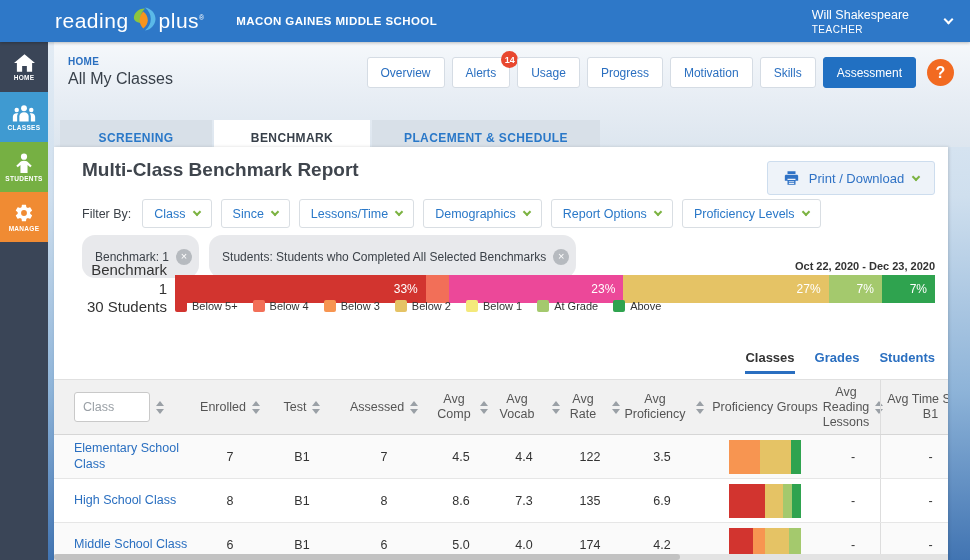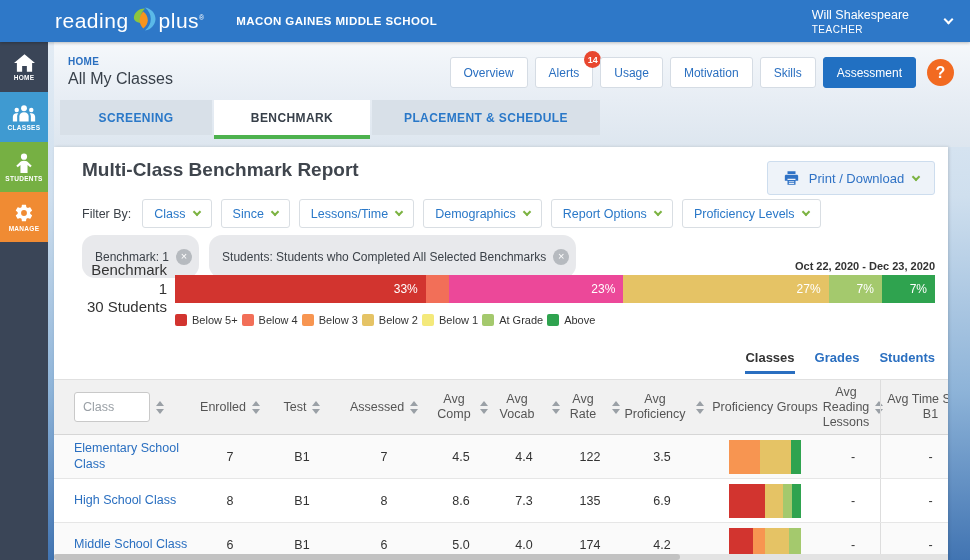--- a/index.html
+++ b/index.html
@@ -44,21 +44,21 @@
     font-family:inherit; cursor:pointer; }
   .navbtn.active { background:#2170c2; border-color:#2170c2; color:#fff; }
   .badge { position:absolute; top:-7px; right:-9px; min-width:17px; height:17px;
     background:#e8472f; border-radius:9px; color:#fff; font-size:9px; font-weight:bold;
     display:flex; align-items:center; justify-content:center; padding:0 3px; }
   .helpbtn { width:27px; height:27px; border-radius:50%; background:#f26a21; border:none;
     color:#fff; font-size:16px; font-weight:bold; cursor:pointer; margin-left:4px;
     display:flex; align-items:center; justify-content:center; }
 
   
-  .tabs { position:absolute; left:60px; top:100px; display:flex; gap:2px; z-index:6; }
+  .tabs { position:absolute; left:60px; top:120px; display:flex; gap:2px; z-index:6; }
   .tab { height:35px; display:flex; align-items:center; justify-content:center;
     background:#d8e0e8; color:#2a78c8; font-size:12px; font-weight:bold;
     letter-spacing:.4px; cursor:pointer; border:none; font-family:inherit; }
   .tab.t1 { width:152px; } .tab.t2 { width:228px; } .tab.t3 { width:156px; }
   .tab.active { background:#fff; color:#38404a; border-bottom:4px solid #4db24e; height:39px; }
 
   
   .card { position:absolute; left:54px; top:147px; width:894px; height:413px;
     background:#fff; z-index:10; overflow:hidden; box-shadow:1px 0 3px rgba(0,0,0,.15); }
   .report-title { position:absolute; left:28px; top:12px; font-size:19px;
@@ -83,21 +83,21 @@
   .daterange { position:absolute; right:13px; top:113px; font-size:11px;
     font-weight:bold; color:#333; }
   
   .barrow { position:absolute; left:28px; top:128px; right:13px; height:28px;
     display:flex; align-items:center; }
   .barlabel { width:85px; text-align:right; font-size:15px; color:#333;
     line-height:1.25; margin-right:8px; flex:none; }
   .stackbar { flex:1; height:28px; display:flex; overflow:hidden; }
   .stackbar .seg { display:flex; align-items:center; justify-content:flex-end; }
   .stackbar .seg span { color:#fff; font-size:12px; padding-right:8px; }
-  .legend { position:absolute; left:121px; top:167px; display:flex; gap:4px; }
+  .legend { position:absolute; left:121px; top:153px; display:flex; gap:15px; }
   .lgitem { display:flex; align-items:center; gap:5px; }
   .lg-sq { width:12px; height:12px; border-radius:2px; display:inline-block; }
   .lgitem span.lgtext { font-size:11px; color:#333; }
 
   
   .viewtabs { position:absolute; right:13px; top:203px; display:flex; gap:20px; }
   .vtab { font-size:13px; font-weight:bold; color:#2a6fc0; cursor:pointer; padding-bottom:6px; }
   .vtab.active { color:#333; border-bottom:3px solid #2a6fc0; }
 
   
@@ -194,20 +194,21 @@
     <div class="parent">HOME</div>
     <div class="title">All My Classes</div>
   </div>
   <div class="navrow">
     <button class="navbtn">Overview</button>
     <button class="navbtn">
       <span>Alerts</span>
       <span class="badge">14</span>
     </button>
     <button class="navbtn">Usage</button>
+    <button class="navbtn">Progress</button>
     <button class="navbtn">Motivation</button>
     <button class="navbtn">Skills</button>
     <button class="navbtn active">Assessment</button>
     <button class="helpbtn">?</button>
   </div>
 </div>
 
 <div class="tabs">
   <button class="tab t1">SCREENING</button>
   <button class="tab t3 active">BENCHMARK</button>

